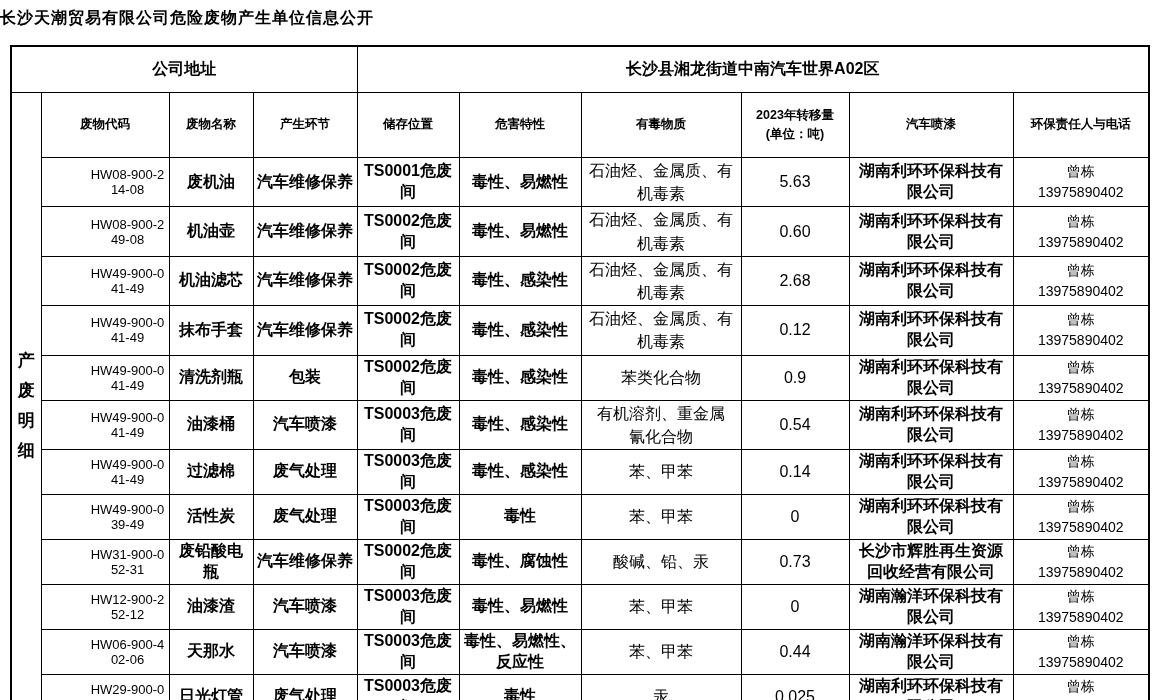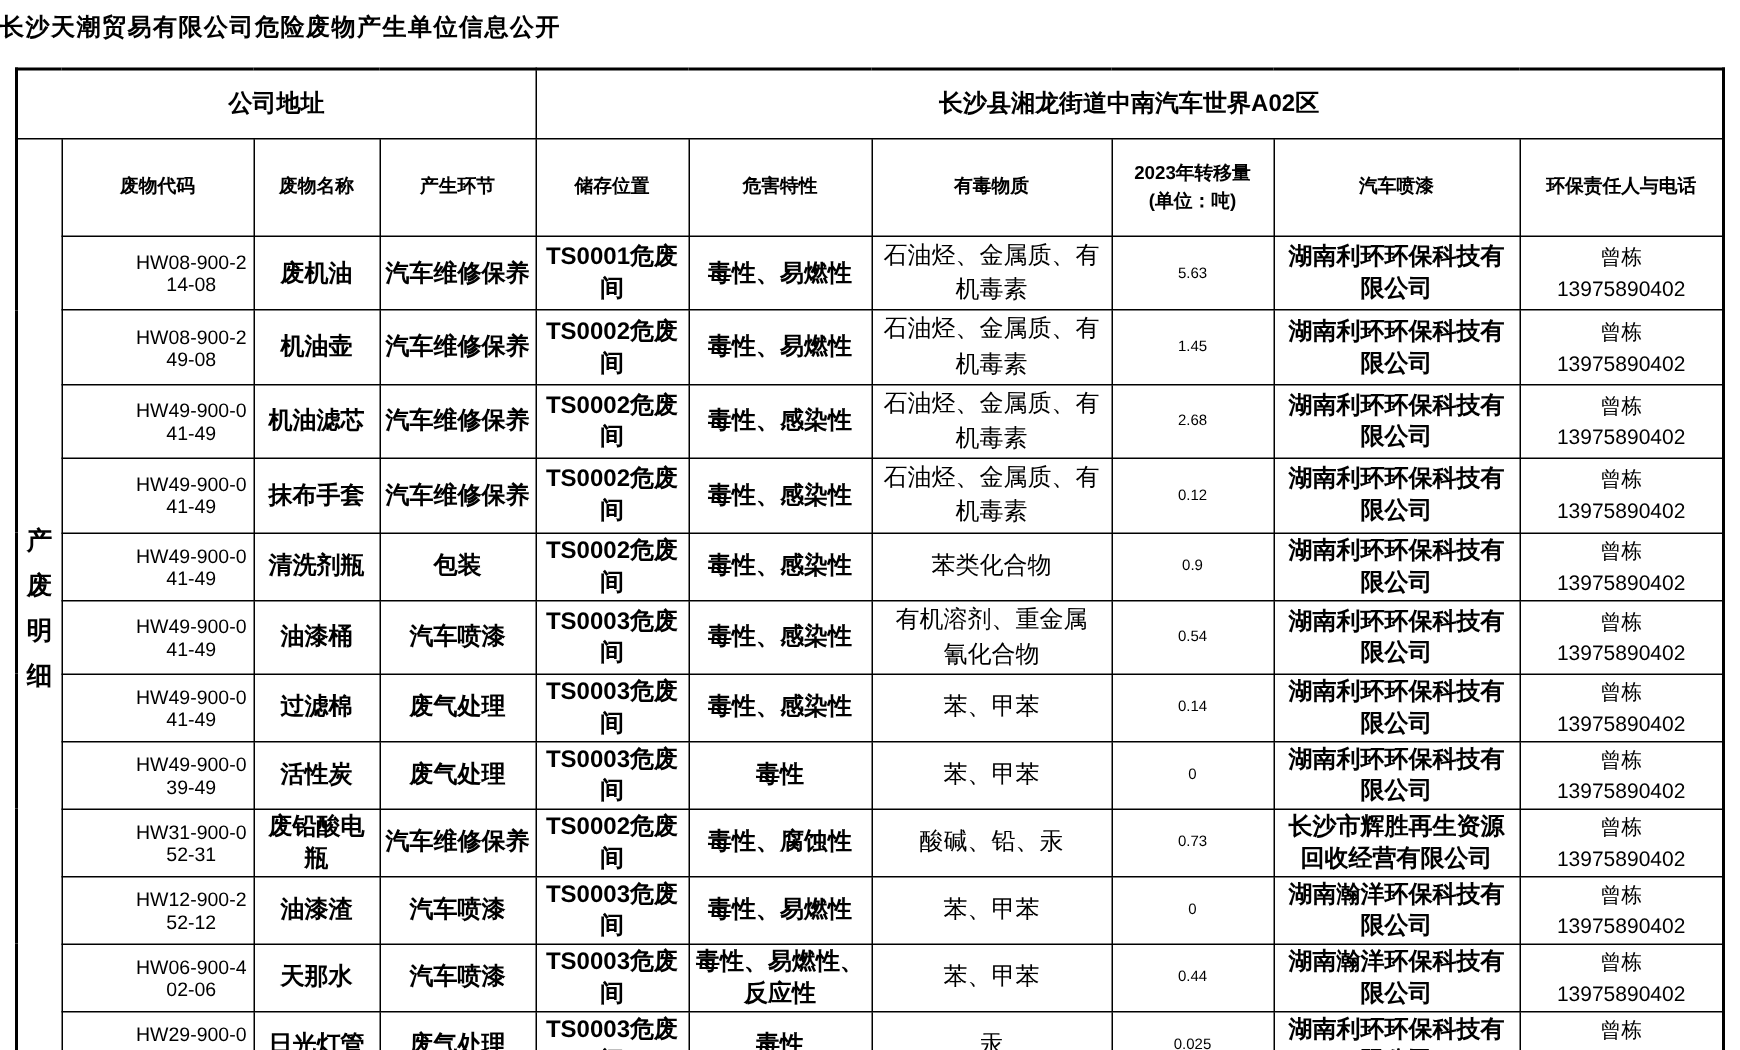--- a/index.html
+++ b/index.html
@@ -11,21 +11,21 @@
              border-collapse:collapse;table-layout:fixed;border:2px solid #000;}
   td,th{border:1px solid #000;text-align:center;vertical-align:middle;
         padding:1px 2px;overflow:hidden;white-space:pre-line;word-break:break-all;}
   tr.addr-row th{height:43px;font-size:16px;font-weight:bold;margin-top:24px;}
   tr.cols-row th{height:62px;font-size:12.5px;font-weight:bold;line-height:1.55;}
   td.v-label{font-size:17px;font-weight:bold;line-height:30px;padding:0;}
   tr.data-row{height:40px;}
   td.c0{font-size:13px;padding-left:47px;}
   td.c1,td.c2,td.c3,td.c4,td.c7{font-size:16px;font-weight:bold;}
   td.c5{font-size:16px;line-height:1.45;}
-  td.c6{font-size:10px;margin-left:40px;}
+  td.c6{font-size:16px;margin-left:40px;}
   td.c8{font-size:14px;line-height:1.5;}
   tr.foot-row{height:39px;}
   td.foot-label{font-size:13px;}
   td.foot-total{font-size:14px;}
 </style>
 </head>
 <body>
 
 <div class="page">
   <div class="title">长沙天潮贸易有限公司危险废物产生单位信息公开</div>
@@ -74,21 +74,21 @@
           <td class="c8">曾栋
 13975890402</td>
         </tr>
         <tr class="data-row">
           <td class="c0">HW08-900-249-08</td>
           <td class="c1">机油壶</td>
           <td class="c2">汽车维修保养</td>
           <td class="c3">TS0002危废间</td>
           <td class="c4">毒性、易燃性</td>
           <td class="c5">石油烃、金属质、有机毒素</td>
-          <td class="c6">1.45</td>
+          <td class="c6">0.60</td>
           <td class="c7">湖南利环环保科技有限公司</td>
           <td class="c8">曾栋
 13975890402</td>
         </tr>
         <tr class="data-row">
           <td class="c0">HW49-900-041-49</td>
           <td class="c1">机油滤芯</td>
           <td class="c2">汽车维修保养</td>
           <td class="c3">TS0002危废间</td>
           <td class="c4">毒性、感染性</td>

